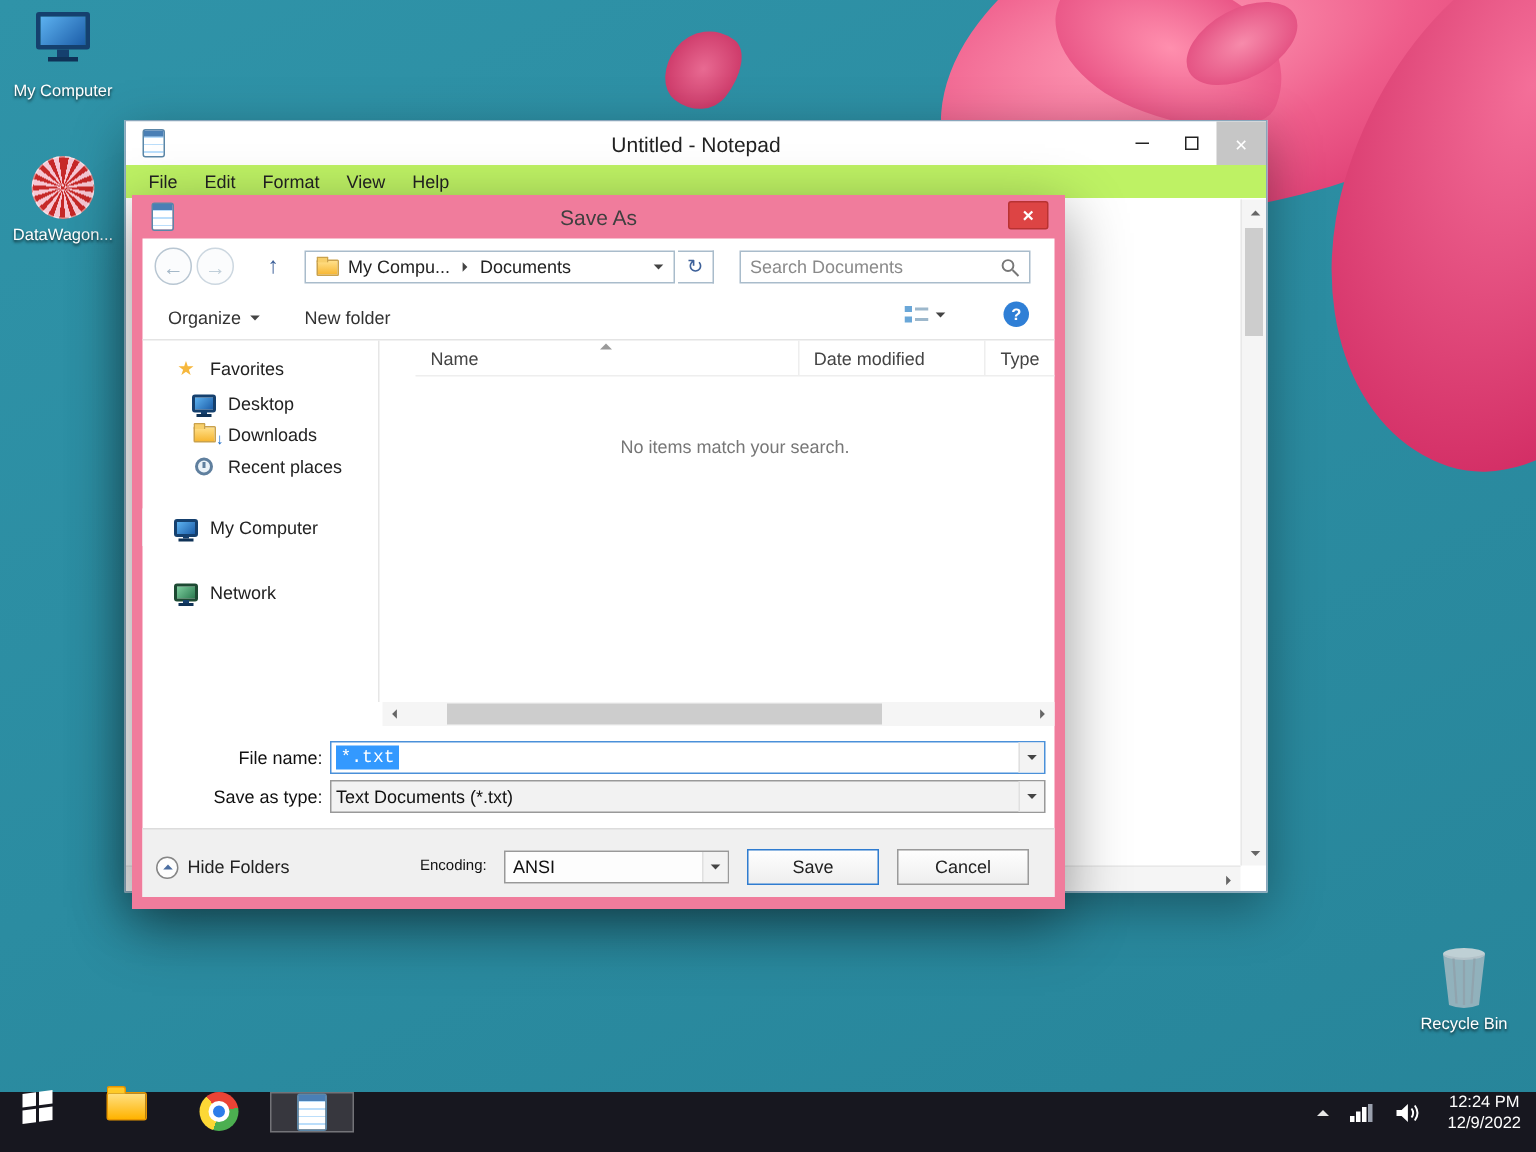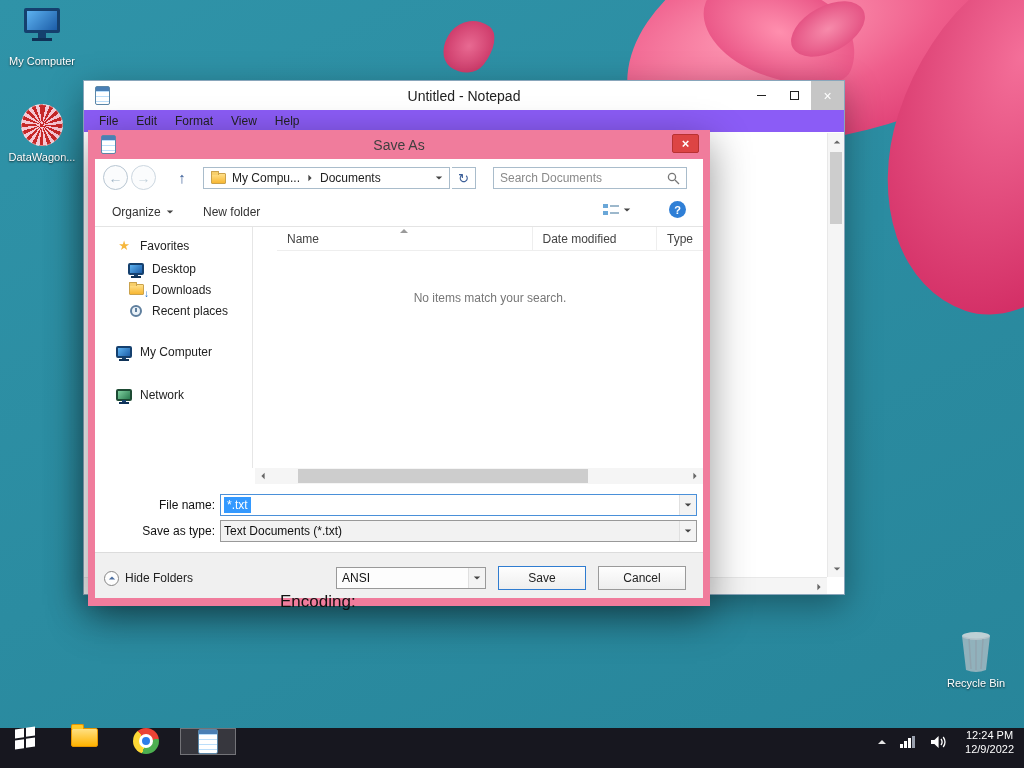--- a/index.html
+++ b/index.html
@@ -69,21 +69,21 @@
   .npico{position:relative;width:15px;height:19px;border:1px solid #5b87a8;border-radius:2px;
     background:repeating-linear-gradient(to bottom,#fff 0 4px,#bbdefb 4px 5px);}
   .npico::before{content:'';position:absolute;top:0;left:0;right:0;height:4px;background:#4a7fb5;}
   .np-title .npico{position:absolute;left:11px;top:5px;}
   .np-controls{position:absolute;right:0;top:0;height:100%;display:flex;z-index:1;}
   .np-ctrl{width:33px;height:100%;display:flex;align-items:center;justify-content:center;}
   .glyph-min{width:9px;height:1px;background:#222;}
   .glyph-max{width:9px;height:9px;border:1px solid #222;}
   .np-ctrl.close{background:#c6c6c6;color:#fff;font-size:14px;}
   .np-menu{display:flex;height:22px;align-items:center;padding-left:6px;font-size:12px;
-    color:#222;background:#8b5cf6;}
+    color:#222;background:#bef264;}
   .np-menu span{padding:2px 9px 2px 9px;}
   .np-body{position:absolute;left:0;top:52px;right:0;bottom:0;background:#fff;}
   .vscroll{position:absolute;top:0;right:0;bottom:17px;width:17px;background:#f5f5f5;
     border-left:1px solid #e8e8e8;}
   .vscroll .sb-btn{position:absolute;left:0;width:17px;height:17px;display:flex;
     align-items:center;justify-content:center;}
   .vscroll .thumb{position:absolute;top:19px;left:2px;right:2px;height:72px;background:#cdcdcd;}
   .hscroll{position:absolute;left:0;right:17px;bottom:0;height:17px;background:#f5f5f5;
     border-top:1px solid #e8e8e8;}
   .hscroll .sb-btn{position:absolute;top:0;width:17px;height:17px;display:flex;
@@ -168,33 +168,33 @@
   .hsb .thumb{position:absolute;left:43px;width:290px;top:1px;bottom:1px;background:#cdcdcd;}
 
   
   .flabel{position:absolute;left:0;width:120px;text-align:right;font-size:12px;color:#111;line-height:22px;}
   .combo{position:absolute;left:125px;right:6px;height:22px;border:1px solid #999;
     background:#fff;display:flex;align-items:center;padding-left:3px;font-size:12px;color:#111;}
   .combo .arrowbox{margin-left:auto;width:17px;height:100%;display:flex;align-items:center;
     justify-content:center;border-left:1px solid #e0e0e0;background:#f3f3f3;}
   .fn-row{top:335px;}
   .st-row{top:361px;}
-  .combo.focus{border-color:#4a90d9;}
+  .combo.focus{border-color:#4a90d9;font-family:Liberation Mono, monospace;}
   .seltext{background:#3399ff;color:#fff;padding:0 3px;line-height:16px;}
   .combo.gray{background:#f2f2f2;gap:46px;}
 
   
   .dlg-foot{position:absolute;left:0;right:0;top:393px;bottom:0;background:#f0f0f0;
     border-top:1px solid #dcdcdc;}
   .hidefolders{position:absolute;left:9px;top:407px;height:24px;display:flex;align-items:center;
     gap:6px;font-size:12px;color:#222;}
   .hf-ico{width:15px;height:15px;border-radius:50%;border:1px solid #858585;background:#fdfdfd;
     display:flex;align-items:center;justify-content:center;}
   .hf-ico .tri-u{border-bottom-color:#4a6da0;transform:scale(.8);}
-  .enclabel{position:absolute;left:185px;top:407px;line-height:24px;font-size:17px;color:#111;margin-top:24px;}
+  .enclabel{position:absolute;left:185px;top:407px;line-height:24px;font-size:10px;color:#111;}
   .enccombo{position:absolute;left:241px;width:150px;top:408px;height:22px;border:1px solid #999;
     background:#fdfdfd;display:flex;align-items:center;padding-left:5px;font-size:12px;color:#111;}
   .enccombo .arrowbox{margin-left:auto;width:17px;height:100%;display:flex;align-items:center;
     justify-content:center;border-left:1px solid #e0e0e0;background:#f3f3f3;}
   .btn{position:absolute;top:407px;width:88px;height:24px;font-size:12px;color:#222;
     background:linear-gradient(#fefefe,#eeeeee);border:1px solid #9a9a9a;
     display:flex;align-items:center;justify-content:center;}
   .btn.save{left:403px;border-color:#2f7cd0;}
   .btn.cancel{left:503px;}
 

